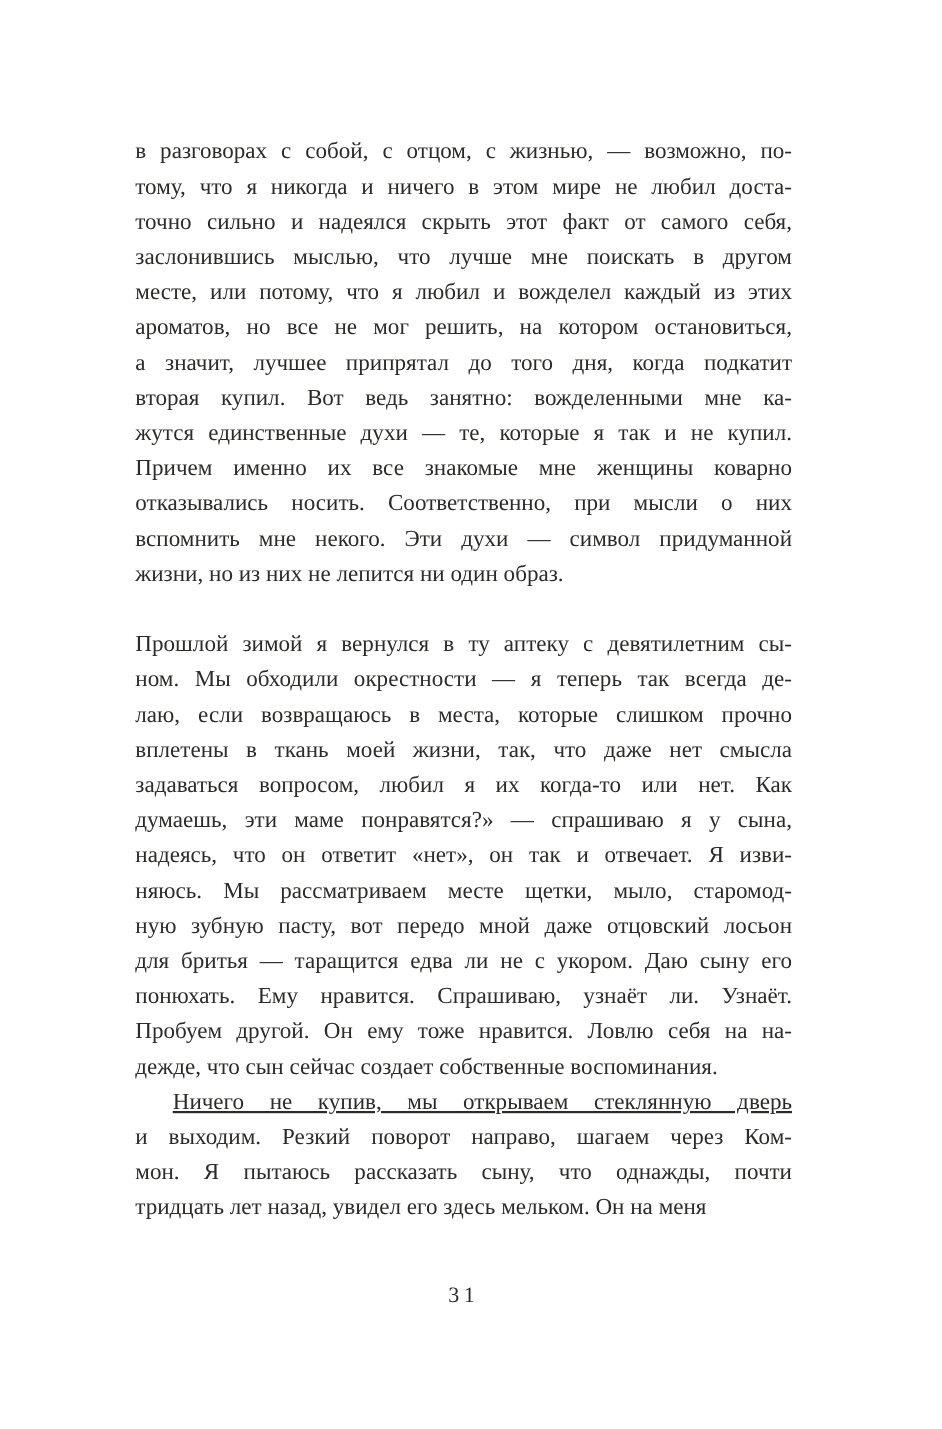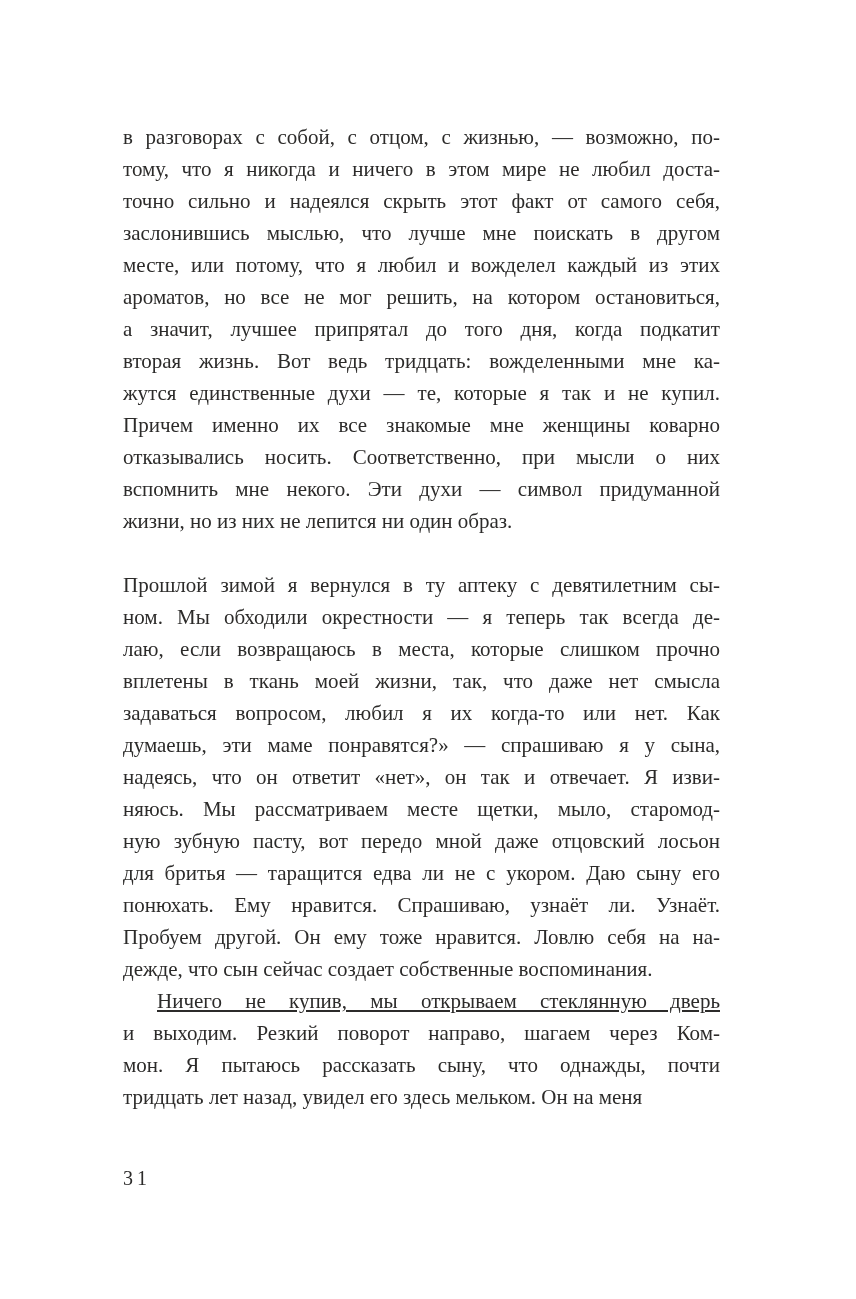--- a/index.html
+++ b/index.html
@@ -34,42 +34,42 @@
   .line.final {
     text-align: center;
     text-align-last: left;
   }
   .line.indent { text-indent: 34px; text-decoration: underline; }
   .page-number {
     position: absolute;
     left: 123px;
     top: 1164px;
     width: 597px;
-    text-align: left;
+    text-align: center;
     font-size: 20px;
     line-height: 28px;
     letter-spacing: 4px;
     margin-right: 0;
     color: #2c2b2a;
   }
 </style>
 </head>
 <body>
 
 <div class="page">
   <main class="text-block">
       <div class="para">
         <div class="line">в разговорах с собой, с отцом, с жизнью, — возможно, по-</div>
         <div class="line">тому, что я никогда и ничего в этом мире не любил доста-</div>
         <div class="line">точно сильно и надеялся скрыть этот факт от самого себя,</div>
         <div class="line">заслонившись мыслью, что лучше мне поискать в другом</div>
         <div class="line">месте, или потому, что я любил и вожделел каждый из этих</div>
         <div class="line">ароматов, но все не мог решить, на котором остановиться,</div>
         <div class="line">а значит, лучшее припрятал до того дня, когда подкатит</div>
-        <div class="line">вторая жизнь. Вот ведь тридцать: вожделенными мне ка-</div>
+        <div class="line">вторая купил. Вот ведь занятно: вожделенными мне ка-</div>
         <div class="line">жутся единственные духи — те, которые я так и не купил.</div>
         <div class="line">Причем именно их все знакомые мне женщины коварно</div>
         <div class="line">отказывались носить. Соответственно, при мысли о них</div>
         <div class="line">вспомнить мне некого. Эти духи — символ придуманной</div>
         <div class="line final">жизни, но из них не лепится ни один образ.</div>
       </div>
       <div class="para space-before">
         <div class="line">Прошлой зимой я вернулся в ту аптеку с девятилетним сы-</div>
         <div class="line">ном. Мы обходили окрестности — я теперь так всегда де-</div>
         <div class="line">лаю, если возвращаюсь в места, которые слишком прочно</div>

